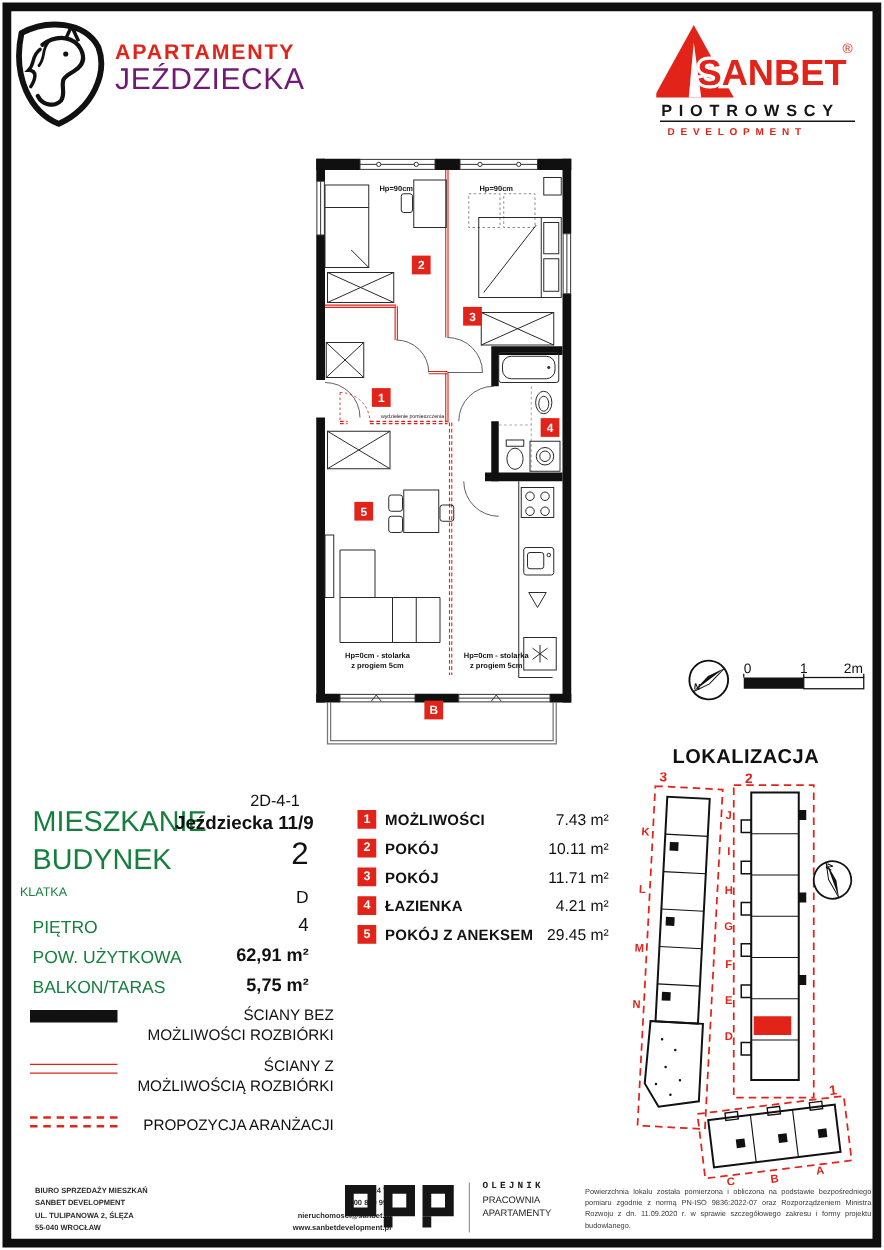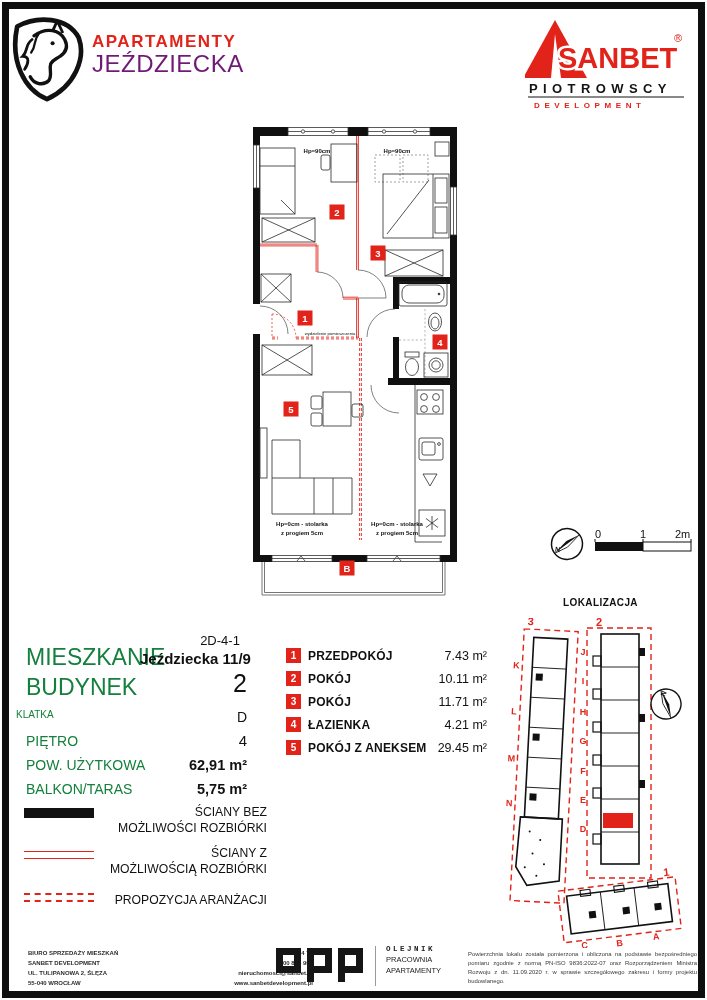--- a/index.html
+++ b/index.html
@@ -22,21 +22,21 @@
   .room-area{margin-left:auto;font-size:12.5px;}
   
   .wleg{left:24px;top:804px;width:243px;}
   .wrow{display:flex;margin-bottom:9px;}
   .wsample{width:70px;flex:0 0 70px;margin-right:10px;}
   .wtext{flex:1;text-align:right;font-size:12.2px;line-height:16px;}
   .s-black{height:10px;background:#111;margin-top:4px;}
   .s-red2{height:6px;border-top:1.6px solid #e2231a;border-bottom:1.6px solid #e2231a;margin-top:6px;}
   .s-dash{height:5px;border-top:2.2px dashed #e2231a;border-bottom:2.2px dashed #e2231a;margin-top:7px;}
   
-  .lok-title{left:538px;top:597px;width:125px;text-align:center;font-weight:bold;font-size:10px;letter-spacing:.4px;}
+  .lok-title{left:538px;top:597px;width:125px;font-weight:bold;font-size:16px;letter-spacing:.4px;}
   
   .foot{font-size:6px;font-weight:600;color:#2b2b2b;line-height:1.65;}
   .opp{left:276px;top:944px;display:flex;align-items:flex-start;}
   .opp-glyphs{display:flex;gap:6px;padding-top:4px;}
   .g{width:25px;height:25px;border:7px solid #151515;box-sizing:border-box;position:relative;}
   .g .leg{position:absolute;left:-7px;bottom:-16px;width:7px;height:9px;background:#151515;}
   .opp-sep{width:1px;background:#999;height:40px;margin:2px 10px 0 12px;}
   .opp-text{font-size:7.5px;line-height:1.45;color:#222;}
   .opp-text .b1{font-weight:bold;letter-spacing:2.5px;font-family:Liberation Mono, monospace;}
   .legal{left:468px;top:950px;width:229px;font-size:5.9px;color:#3a3a3a;line-height:1.55;text-align:justify;font-weight:400;}
@@ -366,21 +366,21 @@
 
 <div class="abs lbl" style="left:26px;top:757px;font-size:14px;">POW. UŻYTKOWA</div>
 <div class="abs val" style="top:757px;font-size:14.5px;font-weight:bold;">62,91 m²</div>
 
 <div class="abs lbl" style="left:26px;top:781px;font-size:14px;">BALKON/TARAS</div>
 <div class="abs val" style="top:781px;font-size:14.5px;font-weight:bold;">5,75 m²</div>
 
 <div class="abs rooms">
   <div class="room-row">
     <span class="badge">1</span>
-    <span class="room-name">PRZEDPOKÓJ</span>
+    <span class="room-name">MOŻLIWOŚCI</span>
     <span class="room-area">7.43 m²</span>
   </div>
   <div class="room-row">
     <span class="badge">2</span>
     <span class="room-name">POKÓJ</span>
     <span class="room-area">10.11 m²</span>
   </div>
   <div class="room-row">
     <span class="badge">3</span>
     <span class="room-name">POKÓJ</span>

